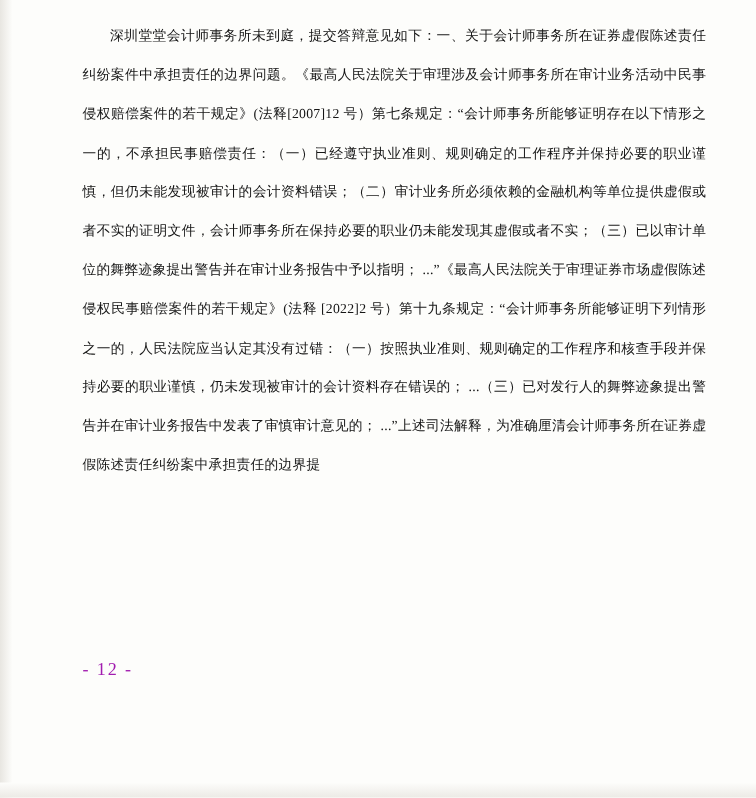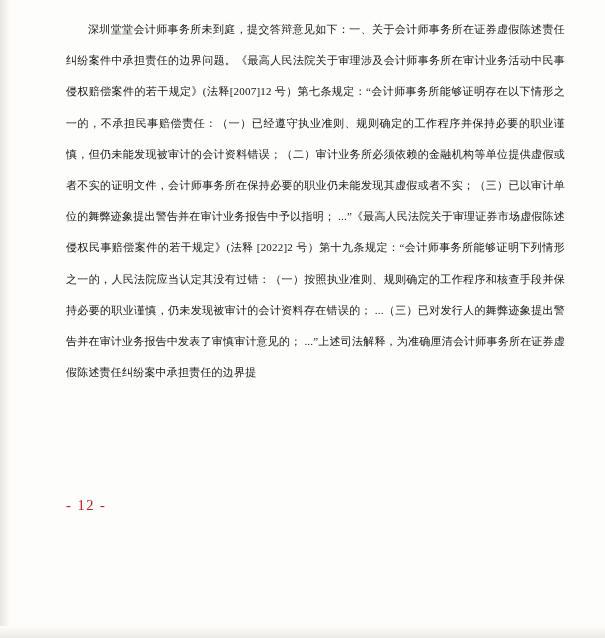--- a/index.html
+++ b/index.html
@@ -30,24 +30,24 @@
     letter-spacing: 0.2px;
     text-indent: 2em;
     color: #151515;
     margin: 0;
     white-space: pre-wrap;
     word-break: break-all;
   }
   .page-number {
     position: absolute;
     left: 66px;
-    top: 497px;
+    top: 528px;
     font-size: 14.5px;
     letter-spacing: 1.5px;
-    color: #b91c1c;
+    color: #a21caf;
   }
   .edge-shade-left {
     position: absolute;
     left: 0;
     top: 0;
     width: 10px;
     height: 638px;
     background: linear-gradient(to right, #e8e6e1, #fdfdfb);
     pointer-events: none;
   }

